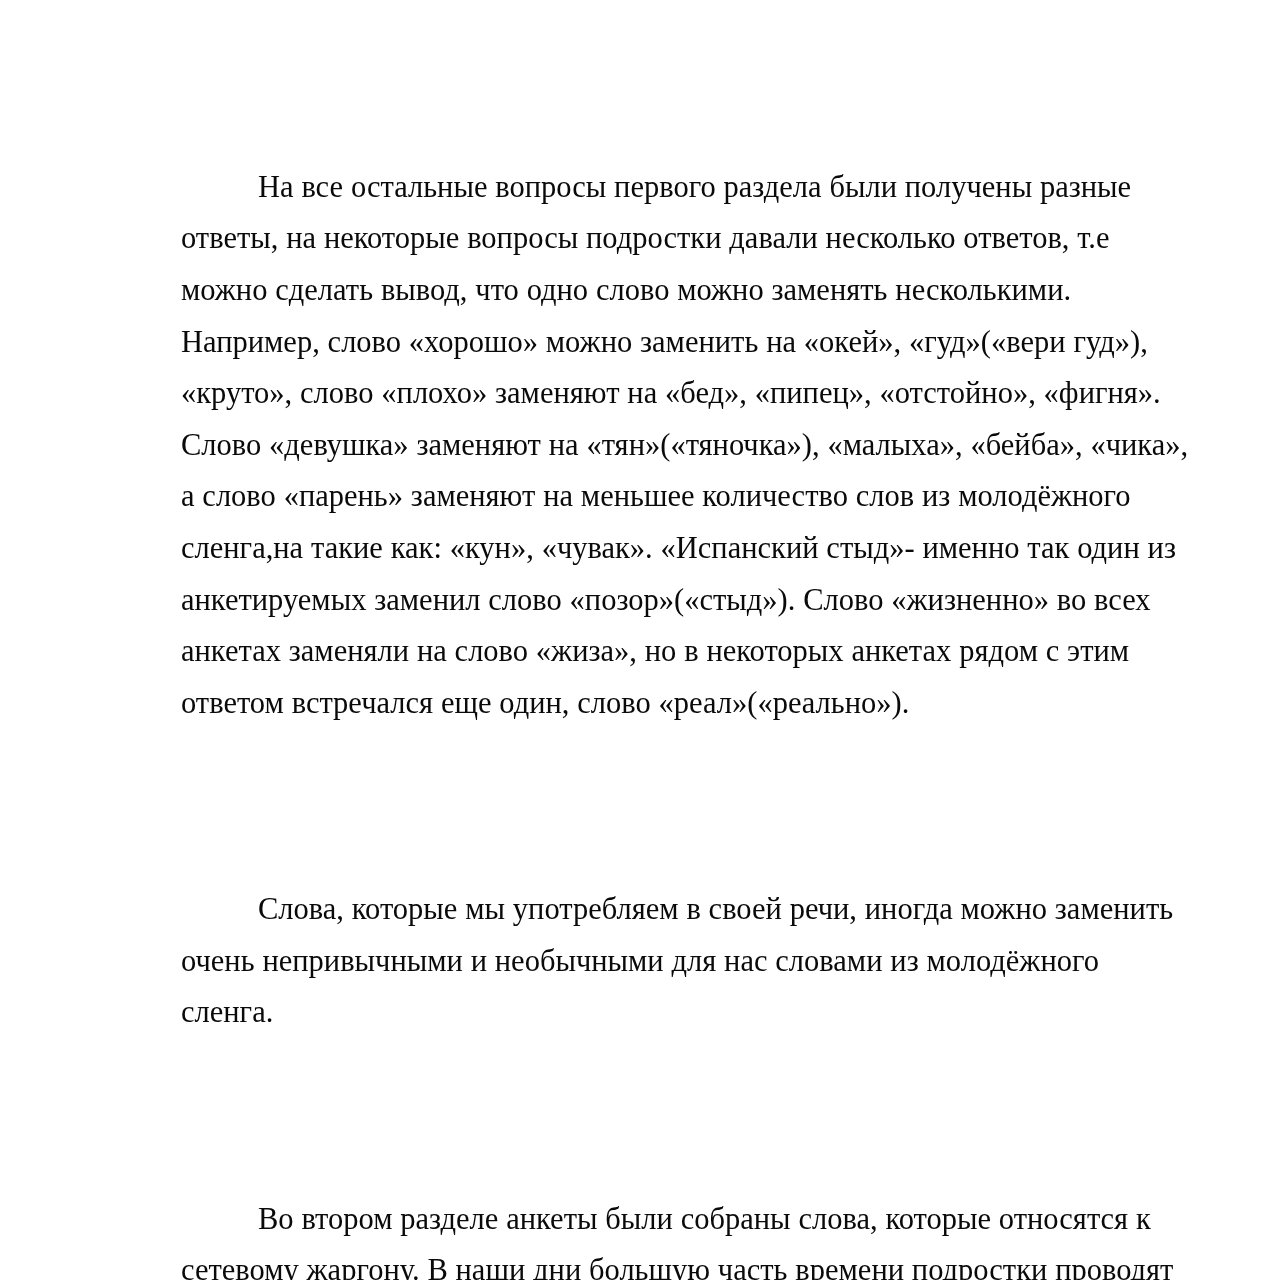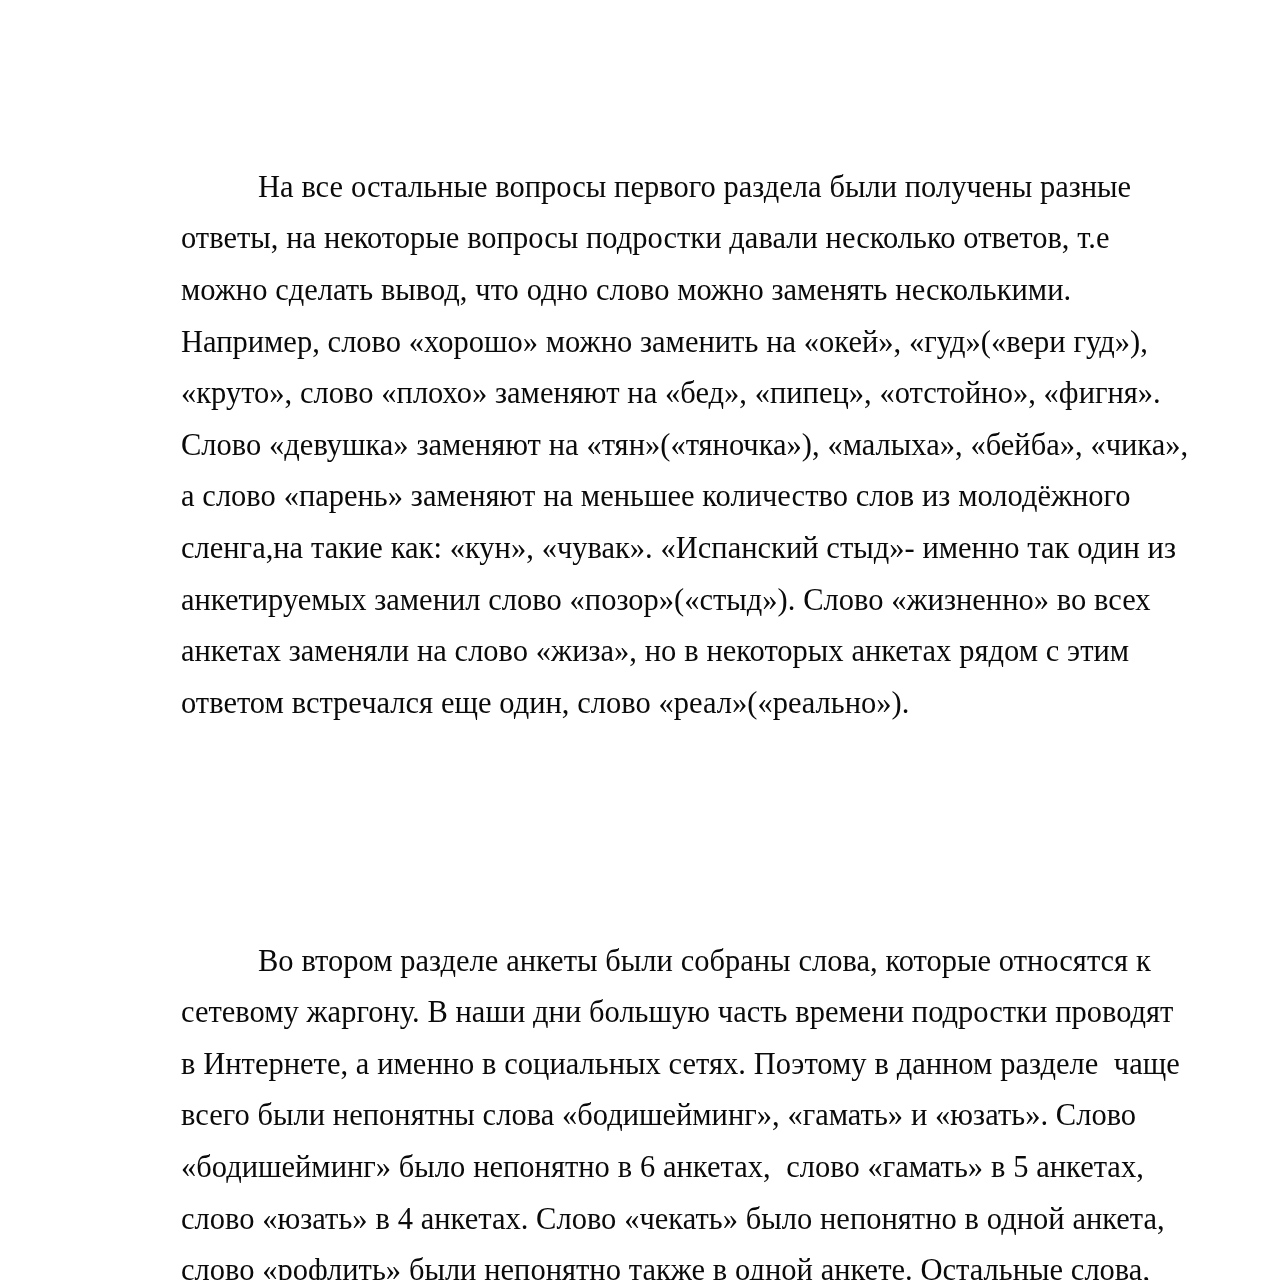--- a/index.html
+++ b/index.html
@@ -49,20 +49,21 @@
   }
 </style>
 </head>
 <body>
 
 <div class="page">
   <div class="text-body">
 
     <p class="para para-first">На все остальные вопросы первого раздела были получены разные ответы, на некоторые вопросы подростки давали несколько ответов, т.е можно сделать вывод, что одно слово можно заменять несколькими. Например, слово «хорошо» можно заменить на «окей», «гуд»(«вери гуд»), «круто», слово «плохо» заменяют на «бед», «пипец», «отстойно», «фигня». Слово «девушка» заменяют на «тян»(«тяночка»), «малыха», «бейба», «чика», а слово «парень» заменяют на меньшее количество слов из молодёжного сленга,на такие как: «кун», «чувак». «Испанский стыд»- именно так один из анкетируемых заменил слово «позор»(«стыд»). Слово «жизненно» во всех анкетах заменяли на слово «жиза», но в некоторых анкетах рядом с этим ответом встречался еще один, слово «реал»(«реально»).</p>
 
+    <p class="para">Слова, которые мы употребляем в своей речи, иногда можно заменить очень непривычными и необычными для нас словами из молодёжного сленга.</p>
 
     <p class="para">Во втором разделе анкеты были собраны слова, которые относятся к сетевому жаргону. В наши дни большую часть времени подростки проводят в Интернете, а именно в социальных сетях. Поэтому в данном разделе  чаще всего были непонятны слова «бодишейминг», «гамать» и «юзать». Слово «бодишейминг» было непонятно в 6 анкетах,  слово «гамать» в 5 анкетах, слово «юзать» в 4 анкетах. Слово «чекать» было непонятно в одной анкета, слово «рофлить» были непонятно также в одной анкете. Остальные слова, которые были приведены во втором разделе, были понятны всем подросткам. Также в одной из анкет подростку были понятны все слова из раздела.</p>
 
     
 
     
 
   </div>
 </div>
 

